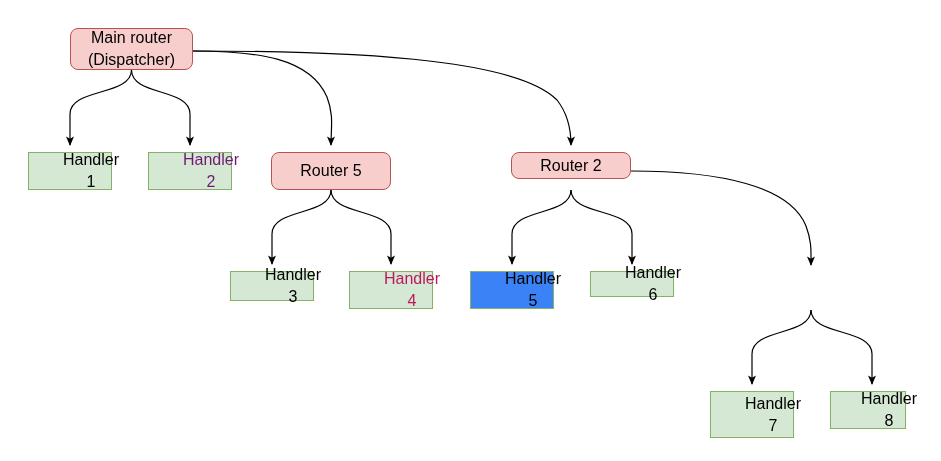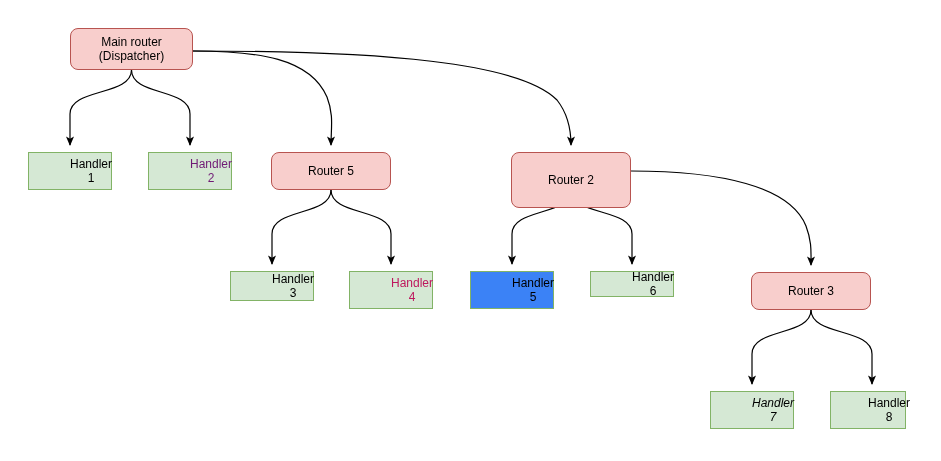--- a/index.html
+++ b/index.html
@@ -24,22 +24,22 @@
     width: 941px;
     height: 461px;
   }
   .node {
     position: absolute;
     box-sizing: border-box;
     display: flex;
     align-items: center;
     justify-content: center;
     text-align: center;
-    font-size: 12px;
-    line-height: 14px;
+    font-size: 16px;
+    line-height: 22px;
     color: #000000;
     z-index: 2;
     white-space: pre-line;
   }
   .node-router {
     background: #f8cecc;
     border: 1px solid #b85450;
     border-radius: 8px;
   }
   .node-handler {
@@ -97,45 +97,42 @@
   </div>
 
   <div class="node node-handler" style="left: 148px; top: 152px; width: 84px; height: 38px; background: rgb(213, 232, 212); border-color: rgb(130, 179, 102); color: #701a75;">
     <span class="node-label">Handler 2</span>
   </div>
 
   <div class="node node-router" style="left: 271px; top: 152px; width: 120px; height: 38px; background: rgb(248, 206, 204); border-color: rgb(184, 84, 80); color: rgb(0, 0, 0);">
     <span class="node-label">Router 5</span>
   </div>
 
-  <div class="node node-router" style="left: 511px; top: 152px; width: 120px; height: 56px; background: rgb(248, 206, 204); border-color: rgb(184, 84, 80); color: rgb(0, 0, 0);">
+  <div class="node node-router" style="left: 511px; top: 152px; width: 120px; height: 27px; background: rgb(248, 206, 204); border-color: rgb(184, 84, 80); color: rgb(0, 0, 0);">
     <span class="node-label">Router 2</span>
   </div>
 
   <div class="node node-handler" style="left: 230px; top: 271px; width: 84px; height: 30px; background: rgb(213, 232, 212); border-color: rgb(130, 179, 102); color: rgb(0, 0, 0); text-align: center;">
     <span class="node-label">Handler 3</span>
   </div>
 
   <div class="node node-handler" style="left: 349px; top: 271px; width: 84px; height: 38px; background: rgb(213, 232, 212); border-color: rgb(130, 179, 102); color: #be185d;">
     <span class="node-label">Handler 4</span>
   </div>
 
   <div class="node node-handler" style="left: 470px; top: 271px; width: 84px; height: 38px; background: #3b82f6; border-color: rgb(130, 179, 102); color: rgb(0, 0, 0);">
     <span class="node-label">Handler 5</span>
   </div>
 
   <div class="node node-handler" style="left: 590px; top: 271px; width: 84px; height: 26px; background: rgb(213, 232, 212); border-color: rgb(130, 179, 102); color: rgb(0, 0, 0);">
     <span class="node-label">Handler 6</span>
   </div>
 
-  <div class="node node-router" style="left: 751px; top: 272px; width: 120px; height: 38px; background: rgb(248, 206, 204); border-color: rgb(184, 84, 80); color: rgb(0, 0, 0);">
-    <span class="node-label">Router 3</span>
-  </div>
 
-  <div class="node node-handler" style="left: 710px; top: 391px; width: 84px; height: 38px; background: rgb(213, 232, 212); border-color: rgb(130, 179, 102); color: rgb(0, 0, 0); font-style: italic;">
+  <div class="node node-handler" style="left: 710px; top: 391px; width: 84px; height: 47px; background: rgb(213, 232, 212); border-color: rgb(130, 179, 102); color: rgb(0, 0, 0);">
     <span class="node-label">Handler 7</span>
   </div>
 
   <div class="node node-handler" style="left: 830px; top: 391px; width: 76px; height: 38px; background: rgb(213, 232, 212); border-color: rgb(130, 179, 102); color: rgb(0, 0, 0);">
     <span class="node-label">Handler 8</span>
   </div>
 
 </div>
 
 </body></html>

